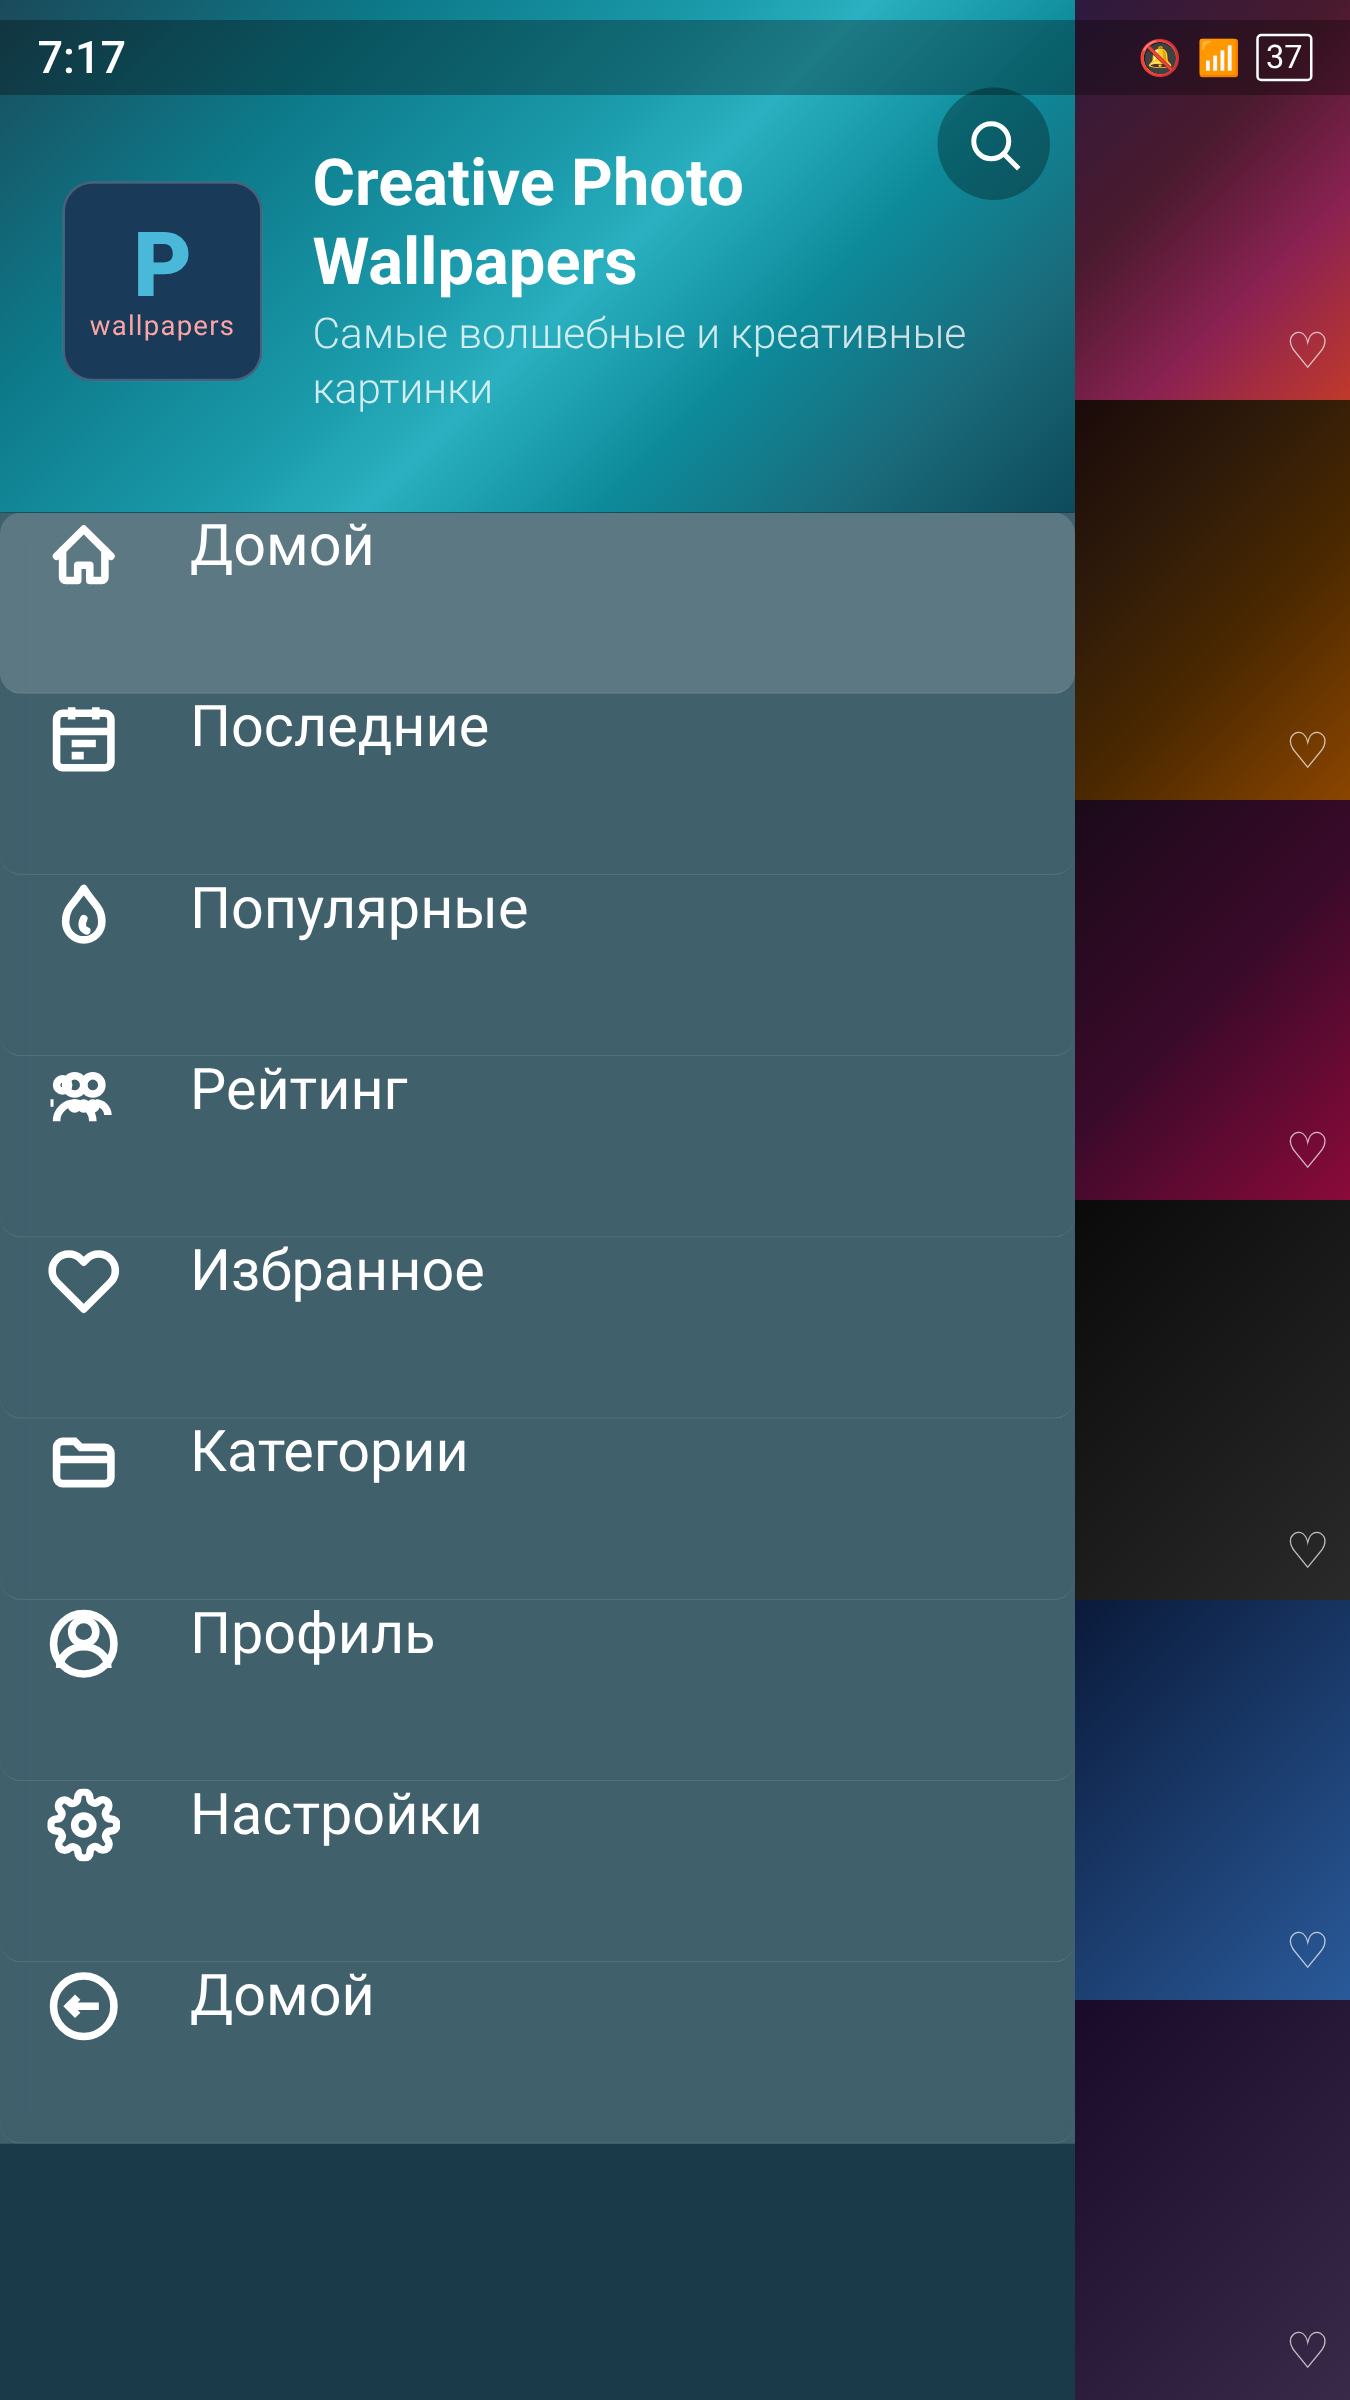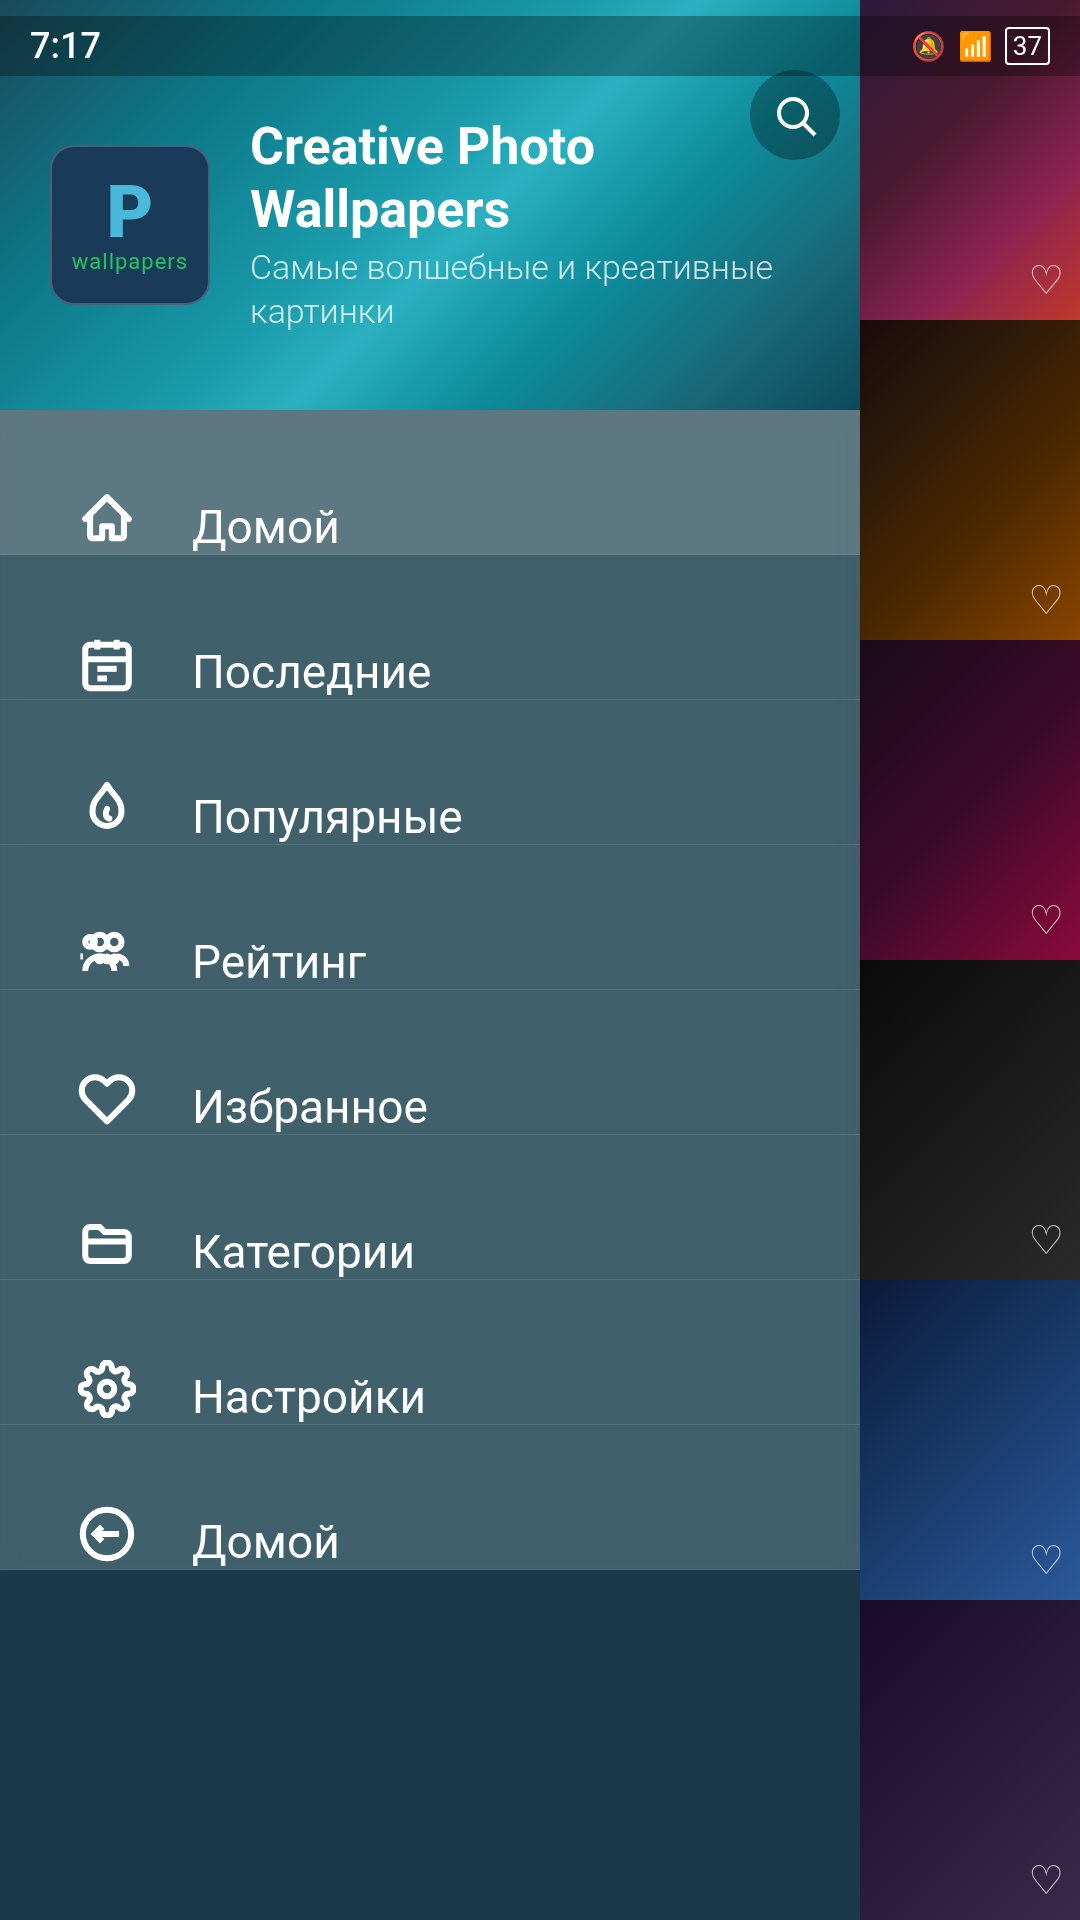--- a/index.html
+++ b/index.html
@@ -125,21 +125,21 @@
     }
 
     .logo-p {
       color: #4ab8d8;
       font-size: 72px;
       font-weight: 900;
       line-height: 1;
     }
 
     .logo-text {
-      color: #22c55e;
+      color: #fca5a5;
       font-size: 22px;
       font-weight: 400;
       letter-spacing: 1px;
     }
 
     .app-info {
       flex: 1;
     }
 
     .app-title {
@@ -160,26 +160,27 @@
     
     .sidebar-menu {
       width: 100%;
       background: rgba(180, 210, 210, 0.25);
       backdrop-filter: blur(10px);
       flex: 1;
     }
 
     .menu-item {
       display: flex;
-      align-items: flex-end;
-      padding: 0 72px;
+      align-items: flex-start;
+      padding: 0 32px;
       height: 145px;
       border-bottom: 1px solid rgba(255,255,255,0.1);
       cursor: pointer;
       transition: background 0.2s;
+      border-radius: 17px;
     }
 
     .menu-item:first-child {
       background: rgba(255,255,255,0.15);
     }
 
     .menu-icon {
       width: 70px;
       height: 70px;
       display: flex;
@@ -339,20 +340,30 @@
     <div class="menu-item">
       <div class="menu-icon">
         <svg viewBox="0 0 24 24">
           <path d="M3 7a2 2 0 012-2h4l2 2h8a2 2 0 012 2v8a2 2 0 01-2 2H5a2 2 0 01-2-2V7z"></path>
           <line x1="3" y1="11" x2="21" y2="11"></line>
         </svg>
       </div>
       <span class="menu-label">Категории</span>
     </div>
 
+    <div class="menu-item">
+      <div class="menu-icon">
+        <svg viewBox="0 0 24 24">
+          <circle cx="12" cy="8" r="4"></circle>
+          <circle cx="12" cy="12" r="10"></circle>
+          <path d="M4 20c0-4 3.6-7 8-7s8 3 8 7"></path>
+        </svg>
+      </div>
+      <span class="menu-label">Профиль</span>
+    </div>
 
     <div class="menu-item">
       <div class="menu-icon">
         <svg viewBox="0 0 24 24">
           <circle cx="12" cy="12" r="3"></circle>
           <path d="M19.4 15a1.65 1.65 0 00.33 1.82l.06.06a2 2 0 010 2.83 2 2 0 01-2.83 0l-.06-.06a1.65 1.65 0 00-1.82-.33 1.65 1.65 0 00-1 1.51V21a2 2 0 01-4 0v-.09A1.65 1.65 0 009 19.4a1.65 1.65 0 00-1.82.33l-.06.06a2 2 0 01-2.83-2.83l.06-.06A1.65 1.65 0 004.68 15a1.65 1.65 0 00-1.51-1H3a2 2 0 010-4h.09A1.65 1.65 0 004.6 9a1.65 1.65 0 00-.33-1.82l-.06-.06a2 2 0 012.83-2.83l.06.06A1.65 1.65 0 009 4.68a1.65 1.65 0 001-1.51V3a2 2 0 014 0v.09a1.65 1.65 0 001 1.51 1.65 1.65 0 001.82-.33l.06-.06a2 2 0 012.83 2.83l-.06.06A1.65 1.65 0 0019.4 9a1.65 1.65 0 001.51 1H21a2 2 0 010 4h-.09a1.65 1.65 0 00-1.51 1z"></path>
         </svg>
       </div>
       <span class="menu-label">Настройки</span>
     </div>

